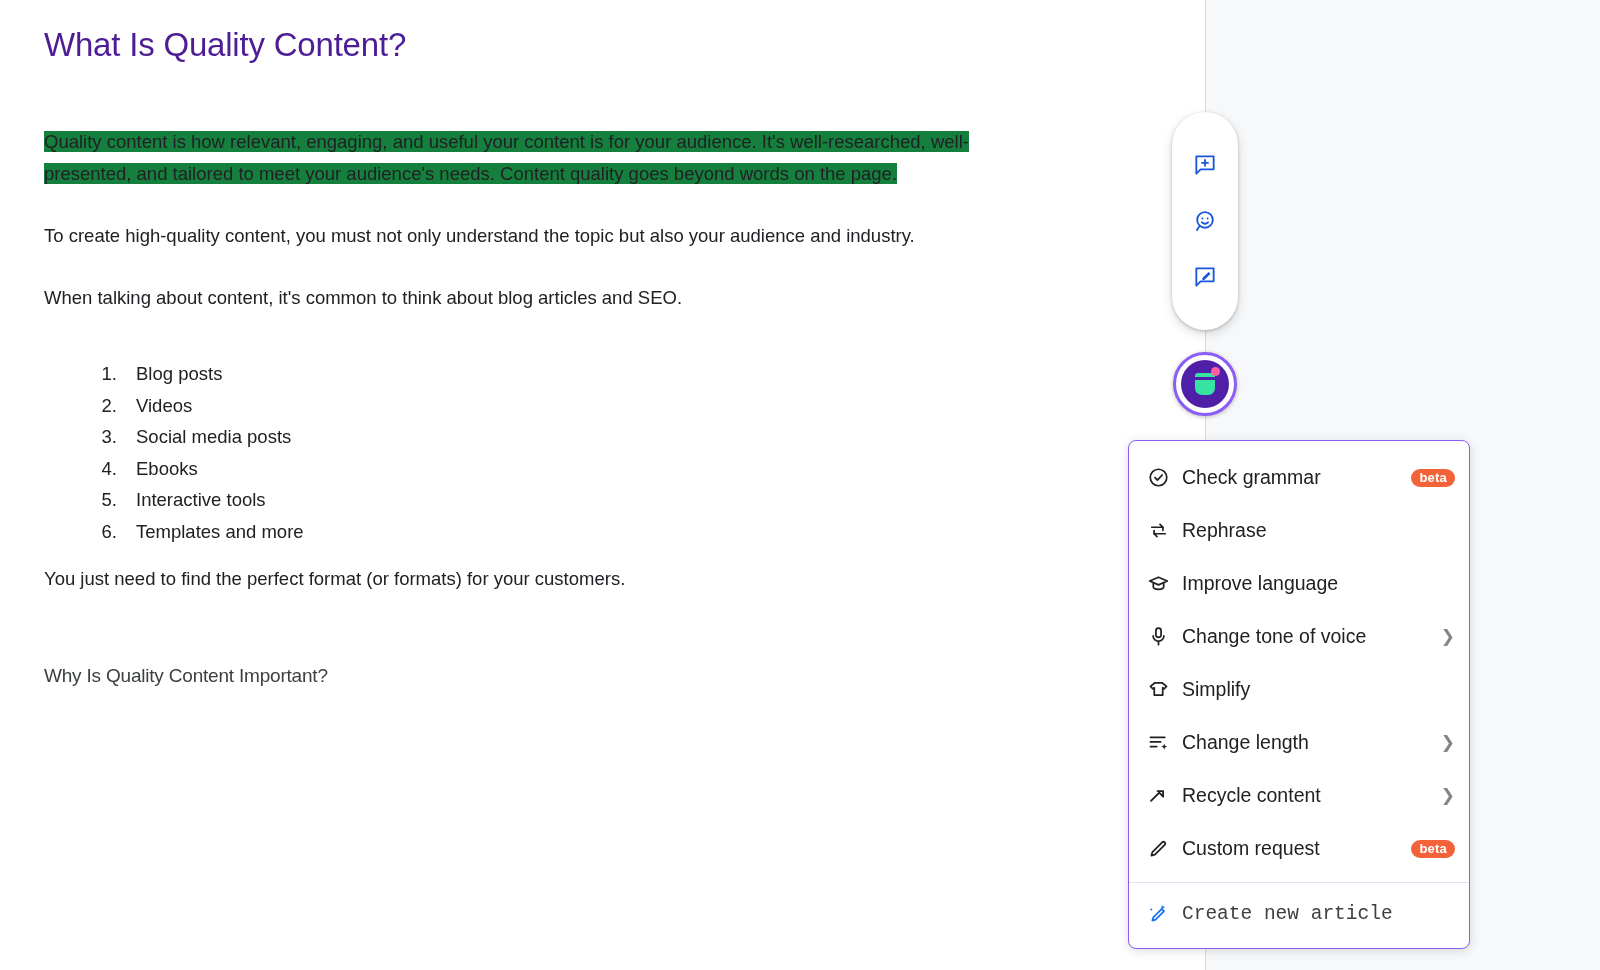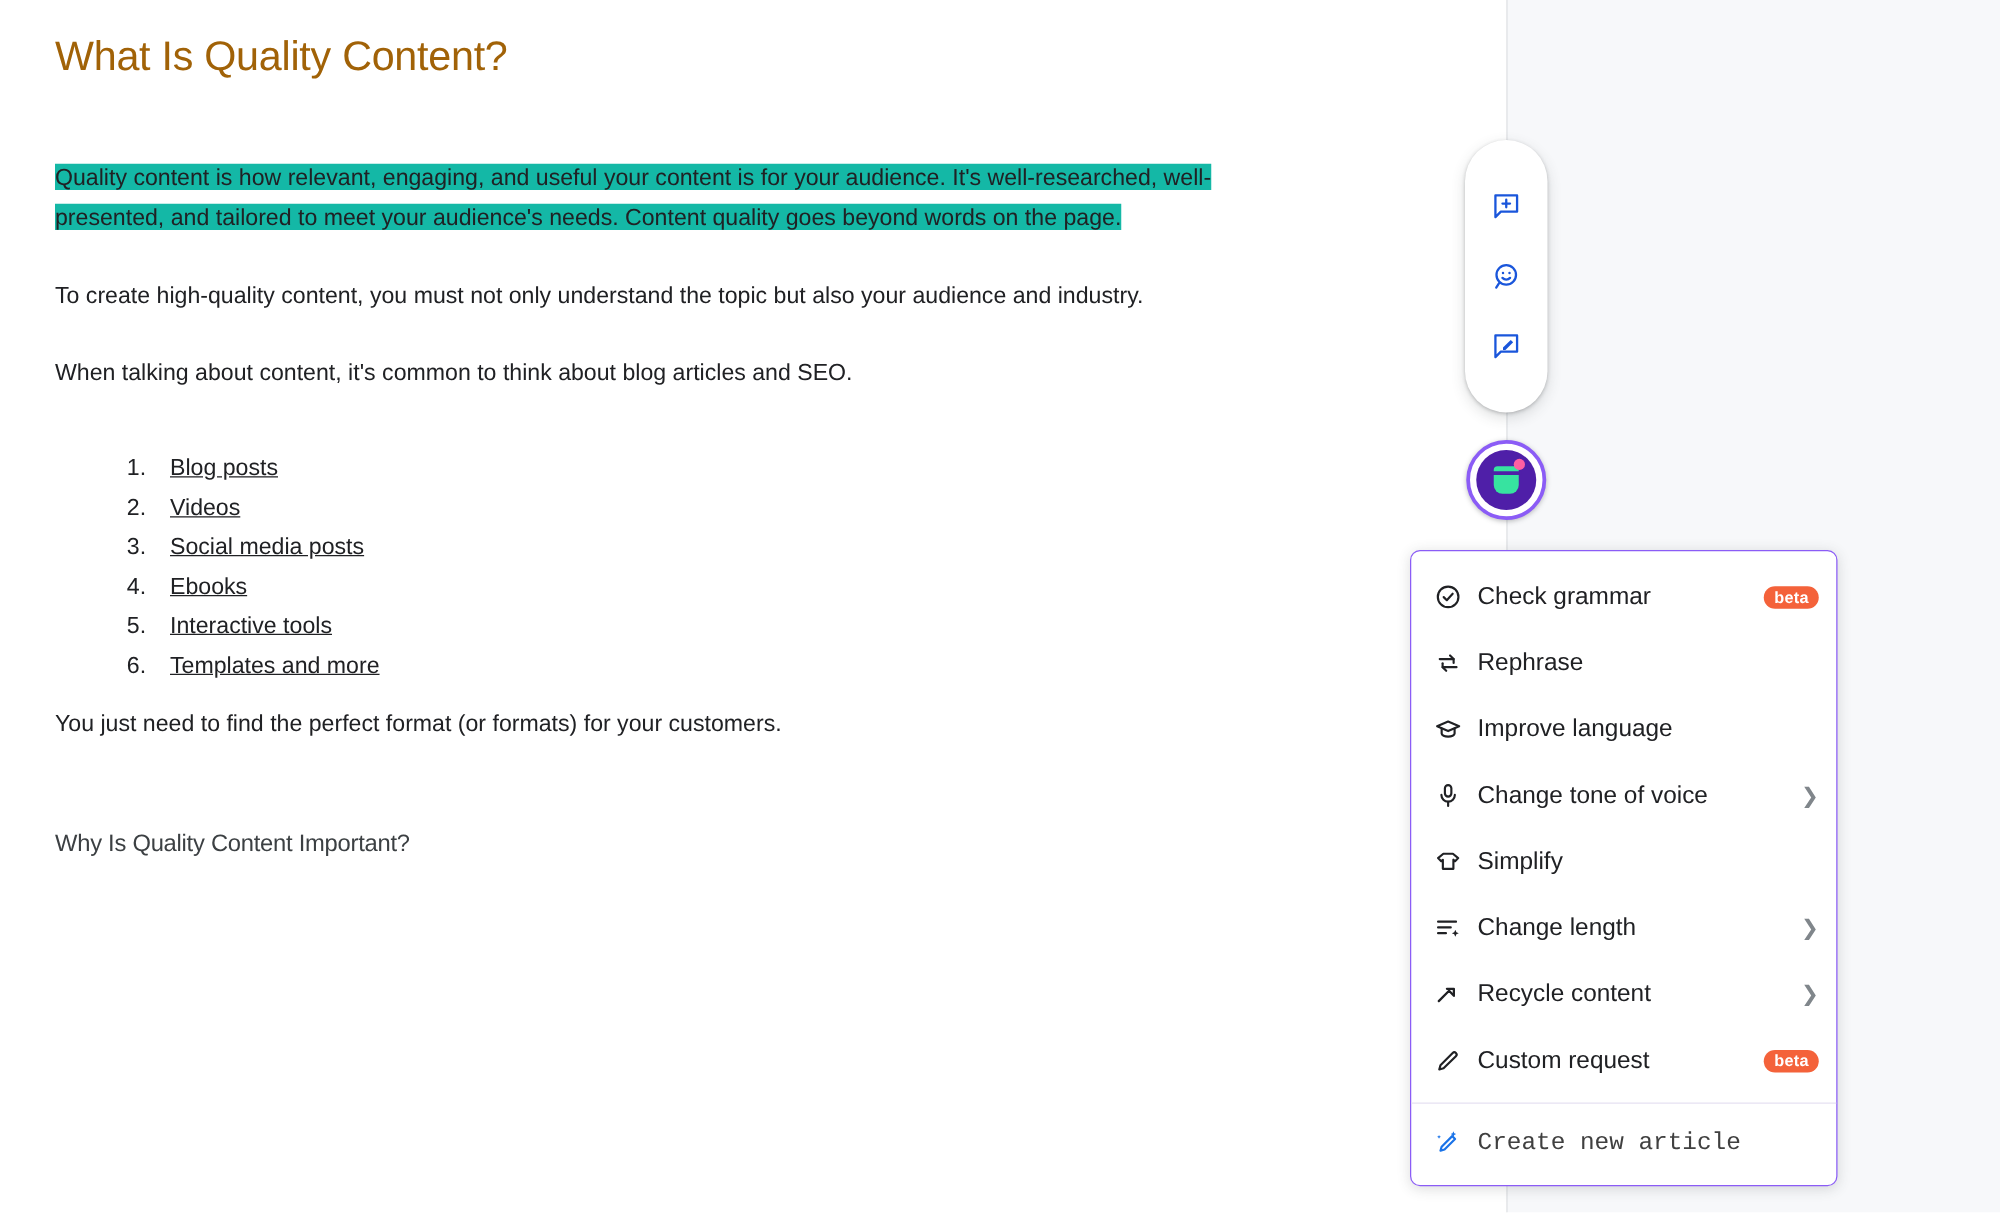--- a/index.html
+++ b/index.html
@@ -20,54 +20,54 @@
   .doc {
     position: absolute;
     left: 0; top: 0;
     width: 1205px; height: 970px;
     background: #ffffff;
     padding: 18px 40px 0 44px;
   }
   .doc h1 {
     font-size: 33px;
     font-weight: 400;
-    color: #a16207;
+    color: #4c1d95;
     margin: 8px 0 0 0;
     letter-spacing: -0.2px;
   }
   .doc h2 {
     font-size: 19px;
     font-weight: 400;
     color: #3c4043;
     margin: 0;
     letter-spacing: -0.2px;
   }
   .para {
     font-size: 18.5px;
     line-height: 32px;
     color: #202124;
     margin: 0;
     max-width: 985px;
   }
   .para.highlight span {
-    background: #14b8a6;
+    background: #15803d;
     box-decoration-break: clone;
     -webkit-box-decoration-break: clone;
   }
   .spacer-lg { height: 62px; }
   .spacer-md { height: 30px; }
   .spacer-sm { height: 16px; }
   ol.list {
     margin: 14px 0 0 0;
     padding-left: 78px;
     font-size: 18.5px;
     line-height: 31.5px;
     color: #202124;
   }
-  ol.list li { padding-left: 14px; text-decoration: underline; }
+  ol.list li { padding-left: 14px; }
 
   
   .right-canvas {
     position: absolute;
     left: 1205px; top: 0;
     width: 395px; height: 970px;
     background: #f7f8fa;
     border-left: 1px solid #dadce0;
   }
 

